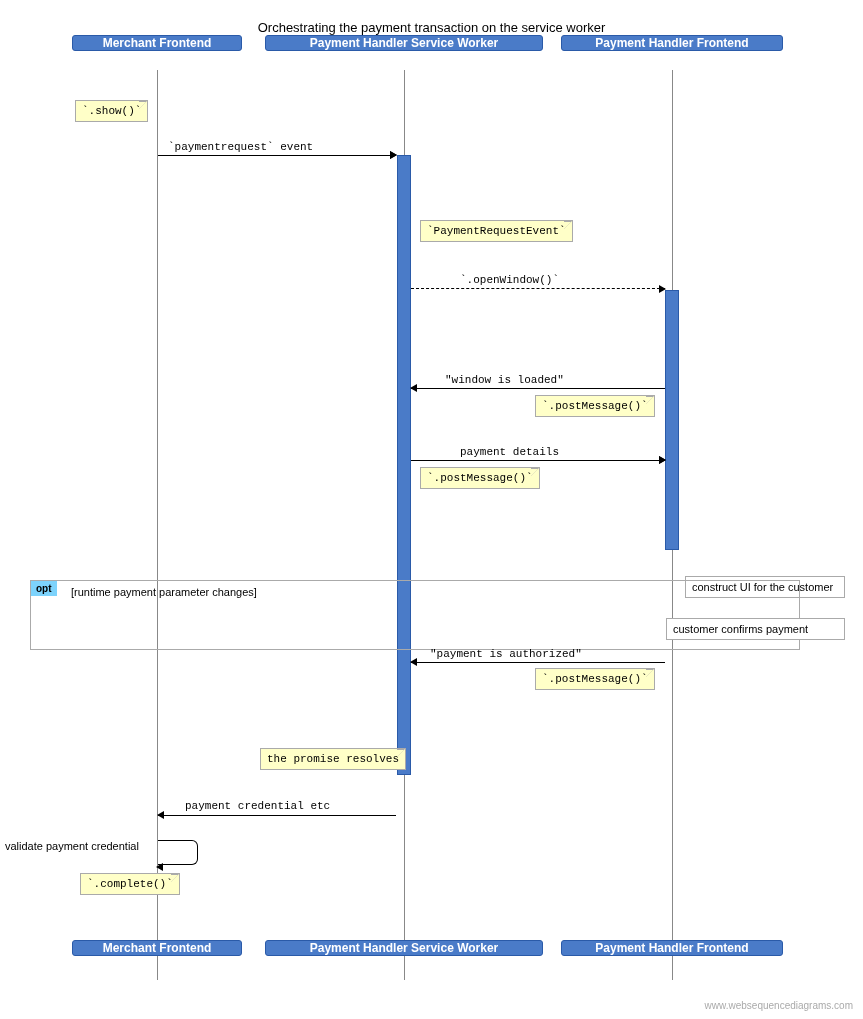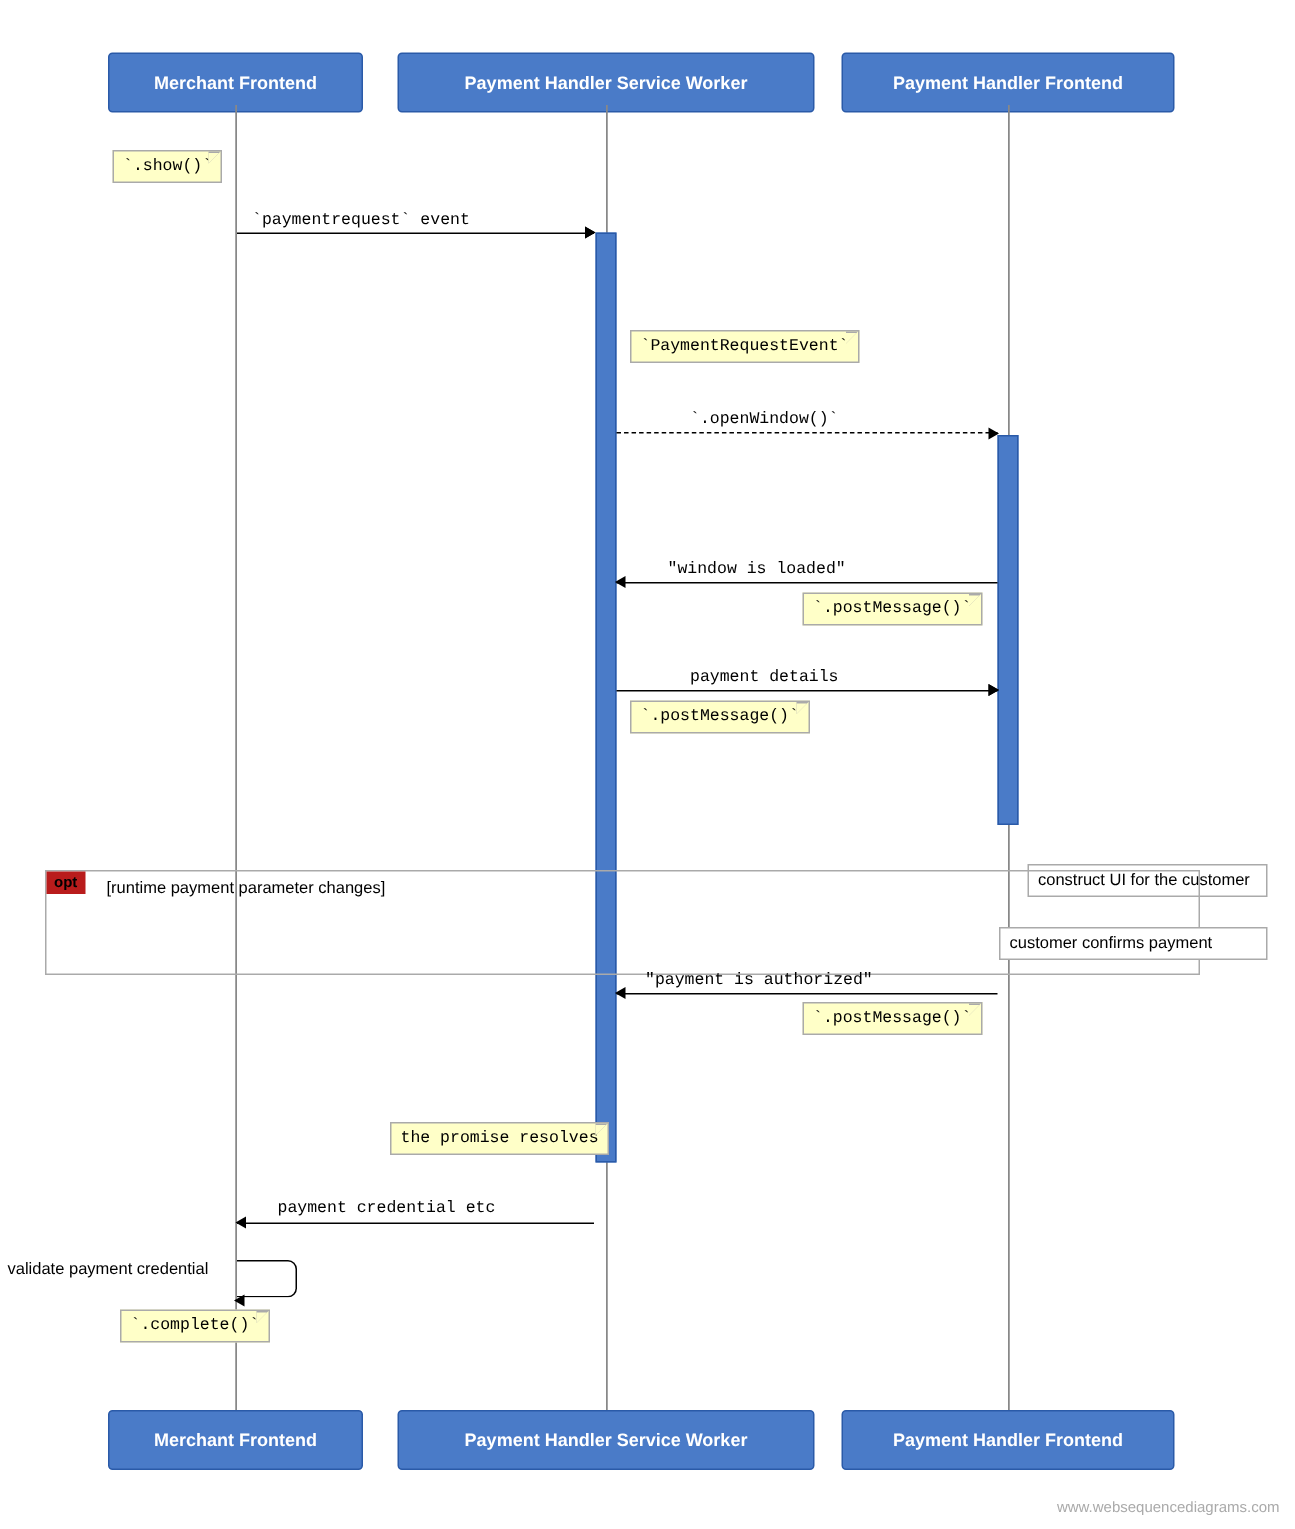--- a/index.html
+++ b/index.html
@@ -27,21 +27,21 @@
     }
     
     .lifeline-header {
       position: absolute;
       background: #4a7bc8;
       color: #fff;
       font-family: Arial, sans-serif;
       font-size: 12px;
       font-weight: bold;
       text-align: center;
-      padding: 12px 10px;
+      padding: 0 10px;
       border-radius: 3px;
       border: 1px solid #2a5aa8;
     }
     
     .lifeline-line {
       position: absolute;
       width: 1px;
       background: #888;
       border-left: 1px solid #888;
     }
@@ -112,21 +112,21 @@
       text-align: right;
     }
     
     .opt-box {
       position: absolute;
       border: 1px solid #aaa;
       background: transparent;
     }
     .opt-label {
       position: absolute;
-      background: #b91c1c;
+      background: #7dd3fc;
       color: #000;
       font-family: Arial, sans-serif;
       font-size: 10px;
       font-weight: bold;
       padding: 2px 5px;
       text-align: center;
     }
     .opt-condition {
       position: absolute;
       font-family: Arial, sans-serif;
@@ -149,20 +149,21 @@
       color: #aaa;
       bottom: 8px;
       right: 10px;
     }
   </style>
 </head>
 <body>
 
 <div class="diagram-container">
 
+  <div class="title" style="position:absolute;top:8px;left:0;right:0;">Orchestrating the payment transaction on the service worker</div>
 
   <div class="lifeline-header" style="left:72px;top:35px;width:170px;">
     <span>Merchant Frontend</span>
   </div>
   <div class="lifeline-header" style="left:265px;top:35px;width:278px;">
     <span>Payment Handler Service Worker</span>
   </div>
   <div class="lifeline-header" style="left:561px;top:35px;width:222px;">
     <span>Payment Handler Frontend</span>
   </div>

